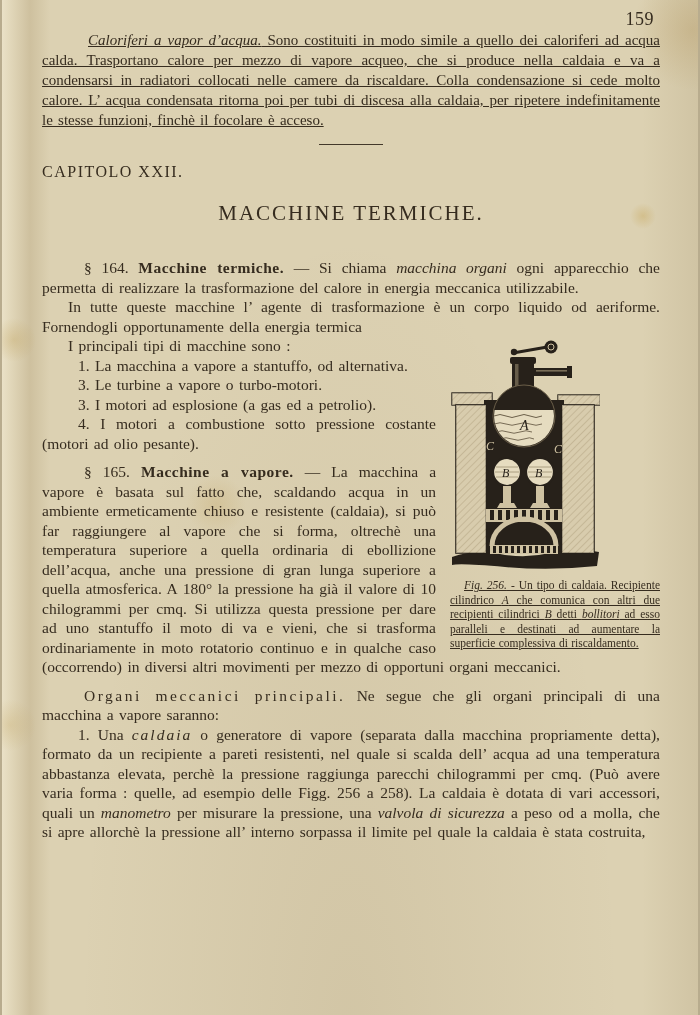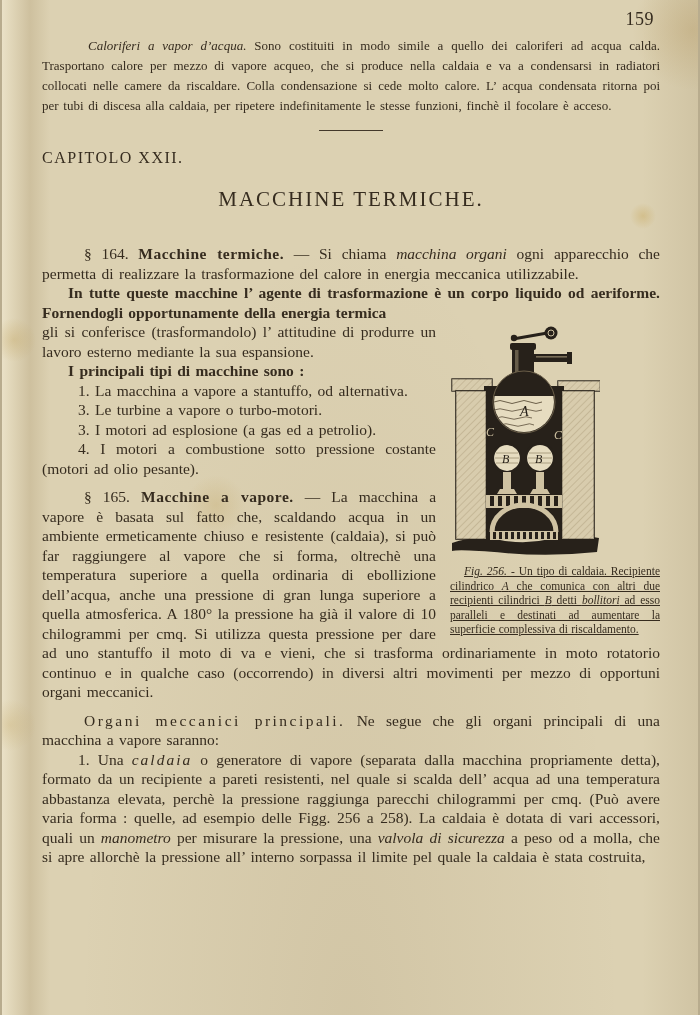--- a/index.html
+++ b/index.html
@@ -26,26 +26,26 @@
   }
   .pagenum {
     text-align: right;
     font-size: 18px;
     line-height: 22px;
     padding-right: 6px;
     letter-spacing: .5px;
   }
   p { margin: 0; }
   .intro {
-    margin-top: 6px;
-    font-size: 13px;
+    font-size: 15px;
     line-height: 20px;
     text-align: justify;
     text-indent: 46px;
     word-spacing: 1.5px;
+    text-decoration: underline;
   }
   .divider {
     border: none;
     border-top: 1.5px solid #43382a;
     width: 64px;
     margin: 14px auto 18px auto;
   }
   .kicker {
     margin: 0 0 20px 0;
     font-size: 16px;
@@ -60,21 +60,21 @@
     letter-spacing: 2px;
   }
   .body-text {
     font-size: 15.5px;
     line-height: 19.5px;
     text-align: justify;
     word-spacing: 1.5px;
   }
   .body-text p { text-align: justify; }
   .ind-sec  { text-indent: 42px; }
-  .ind-par  { text-indent: 26px; font-weight: bold; }
+  .ind-par  { text-indent: 26px; }
   .ind-list { text-indent: 36px; }
   .sp-before { margin-top: 9px; font-family: Liberation Serif, serif; }
   .seg-i  { font-style: italic; }
   .seg-b  { font-weight: bold; letter-spacing: .5px; }
   .seg-sp { letter-spacing: 2.5px; }
   .seg-isp{ font-style: italic; letter-spacing: 2px; }
   .figure-float {
     float: right;
     width: 210px;
     margin: 2px 0 6px 14px;
@@ -203,21 +203,20 @@
             <rect x="79" y="208" width="3" height="7"></rect>
               <rect x="85" y="208" width="3" height="7"></rect>
             <rect x="91" y="208" width="3" height="7"></rect>
               <rect x="97" y="208" width="3" height="7"></rect>
             <rect x="103" y="208" width="3" height="7"></rect>
           </g>
         </svg>
         <figcaption class="fig-caption"><span class="seg-i">Fig. 256.</span><span> - Un tipo di caldaia. Recipiente cilindrico </span><span class="seg-i">A</span><span> che comunica con altri due recipienti cilindrici </span><span class="seg-i">B</span><span> detti </span><span class="seg-i">bollitori</span><span> ad esso paralleli e destinati ad aumentare la superficie complessiva di riscaldamento.</span></figcaption>
       </figure>
 
-      <p class="no-ind"><span>gli si conferisce (trasformandolo) l’ attitudine di produrre un lavoro esterno mediante la sua espansione.</span></p>
       <p class="ind-par"><span>I principali tipi di macchine sono :</span></p>
 
       <p class="ind-list"><span>1. La macchina a vapore a stantuffo, od alternativa.</span></p>
       <p class="ind-list"><span>3. Le turbine a vapore o turbo-motori.</span></p>
       <p class="ind-list"><span>3. I motori ad esplosione (a gas ed a petrolio).</span></p>
       <p class="ind-list"><span>4. I motori a combustione sotto pressione costante (motori ad olio pesante).</span></p>
 
       <p class="ind-sec sp-before"><span>§ 165. </span><span class="seg-b">Macchine a vapore.</span><span> — La macchina a vapore è basata sul fatto che, scaldando acqua in un ambiente ermeticamente chiuso e resistente (caldaia), si può far raggiungere al vapore che si forma, oltrechè una temperatura superiore a quella ordinaria di ebollizione dell’acqua, anche una pressione di gran lunga superiore a quella atmosferica. A 180° la pressione ha già il valore di 10 chilogrammi per cmq. Si utilizza questa pressione per dare ad uno stantuffo il moto di va e vieni, che si trasforma ordinariamente in moto rotatorio continuo e in qualche caso (occorrendo) in diversi altri movimenti per mezzo di opportuni organi meccanici.</span></p>
     </div>
 

